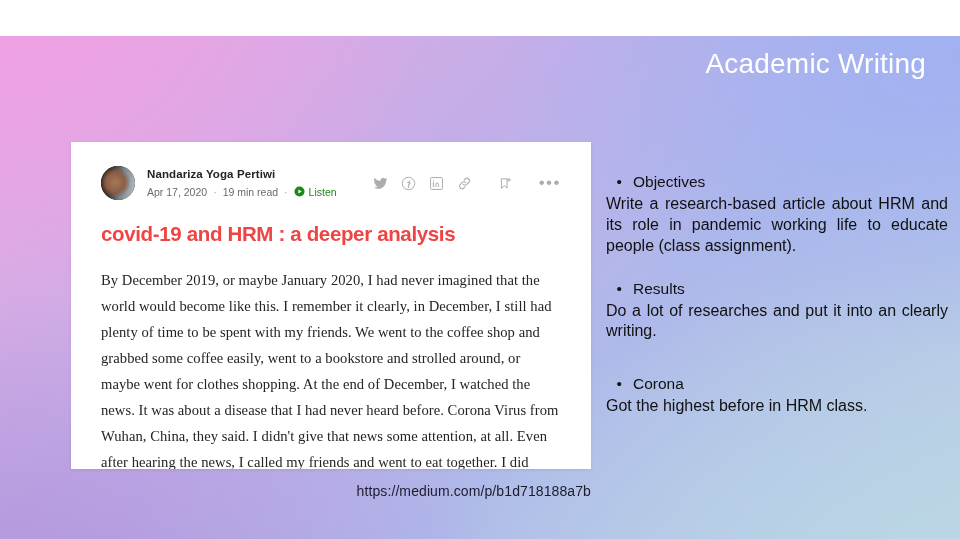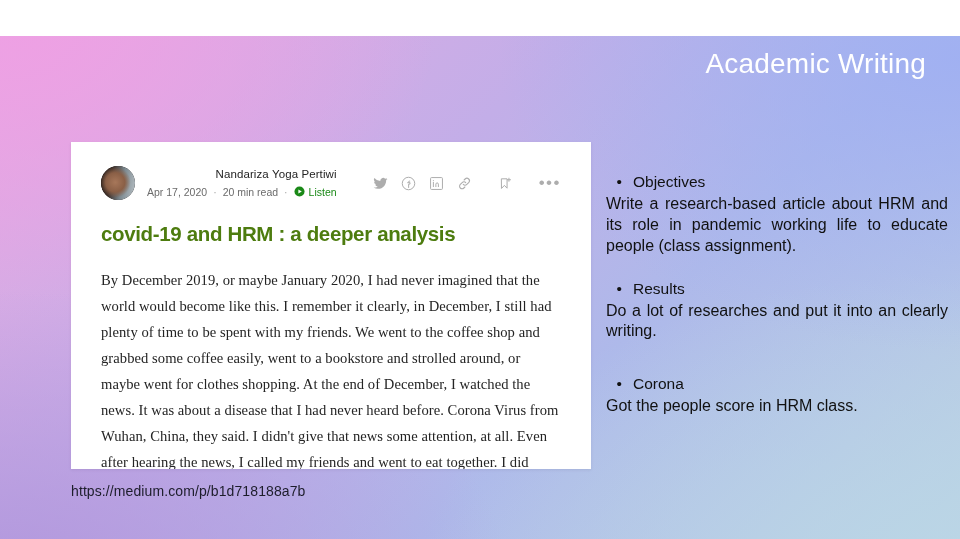--- a/index.html
+++ b/index.html
@@ -67,24 +67,23 @@
     position:absolute; left:0; top:0; right:0; bottom:0;
     background:
       radial-gradient(circle at 42% 48%, #a7775a 0%, #8a5f46 36%, rgba(138,95,70,0) 58%),
       linear-gradient(100deg, #1d1715 0%, #3a2c26 30%, #7d8a91 62%, #b9c1c6 100%);
   }
 
   .byline-meta { line-height:1.25; }
   .author-name {
     font-size:11.5px;
     color:#242424;
-    font-weight:400;
+    font-weight:700;
     margin-bottom:4px;
     letter-spacing:0.1px;
-    text-align:right;
   }
   .meta-line {
     font-size:10.5px;
     color:#6b6b6b;
     display:flex;
     align-items:center;
     white-space:nowrap;
   }
   .meta-sep { margin:0 6px; color:#a8a8a8; }
   .listen-link {
@@ -111,39 +110,39 @@
     margin-left:26px;
     color:#adadad;
     font-size:17px;
     line-height:8px;
     letter-spacing:1.5px;
   }
 
   .article-title {
     font-size:20.5px;
     font-weight:700;
-    color:#4d7c0f;
+    color:#ef4444;
     letter-spacing:-0.35px;
     margin-bottom:22px;
   }
 
   .article-body {
     font-family:"Liberation Serif", serif;
     font-size:14.6px;
     line-height:1.78;
     color:#242424;
     letter-spacing:0.05px;
   }
 
   
   .url-caption {
     position:absolute;
     left:71px; top:447px;
     width:520px;
-    text-align:left;
+    text-align:right;
     font-size:14px;
     color:#1d1d2b;
     letter-spacing:0.1px;
   }
 
   
   .info-panel {
     position:absolute;
     left:606px; top:136px;
     width:342px;
@@ -187,21 +186,21 @@
       <div class="byline-row">
         <div class="byline-left">
           <div class="avatar">
             <div class="face"></div>
           </div>
           <div class="byline-meta">
             <div class="author-name">Nandariza Yoga Pertiwi</div>
             <div class="meta-line">
               <span>Apr 17, 2020</span>
               <span class="meta-sep">·</span>
-              <span>20 min read</span>
+              <span>19 min read</span>
               <span class="meta-sep">·</span>
               <span class="listen-link">
                 <svg class="listen-icon" viewBox="0 0 24 24">
                   <circle cx="12" cy="12" r="11" fill="#1a8917"></circle>
                   <polygon points="9.5,7.5 17,12 9.5,16.5" fill="#ffffff"></polygon>
                 </svg>
                 <span>Listen</span>
               </span>
             </div>
           </div>
@@ -262,18 +261,18 @@
       <div class="info-heading">
         <span class="bullet">•</span><span class="htext">Results</span>
       </div>
       <div class="info-text">Do a lot of researches and put it into an clearly writing.</div>
     </div>
 
     <div class="info-block spaced">
       <div class="info-heading">
         <span class="bullet">•</span><span class="htext">Corona</span>
       </div>
-      <div class="info-text nojust">Got the people score in HRM class.</div>
+      <div class="info-text nojust">Got the highest before in HRM class.</div>
     </div>
 
   </div>
 
 </div>
 
 </body></html>

